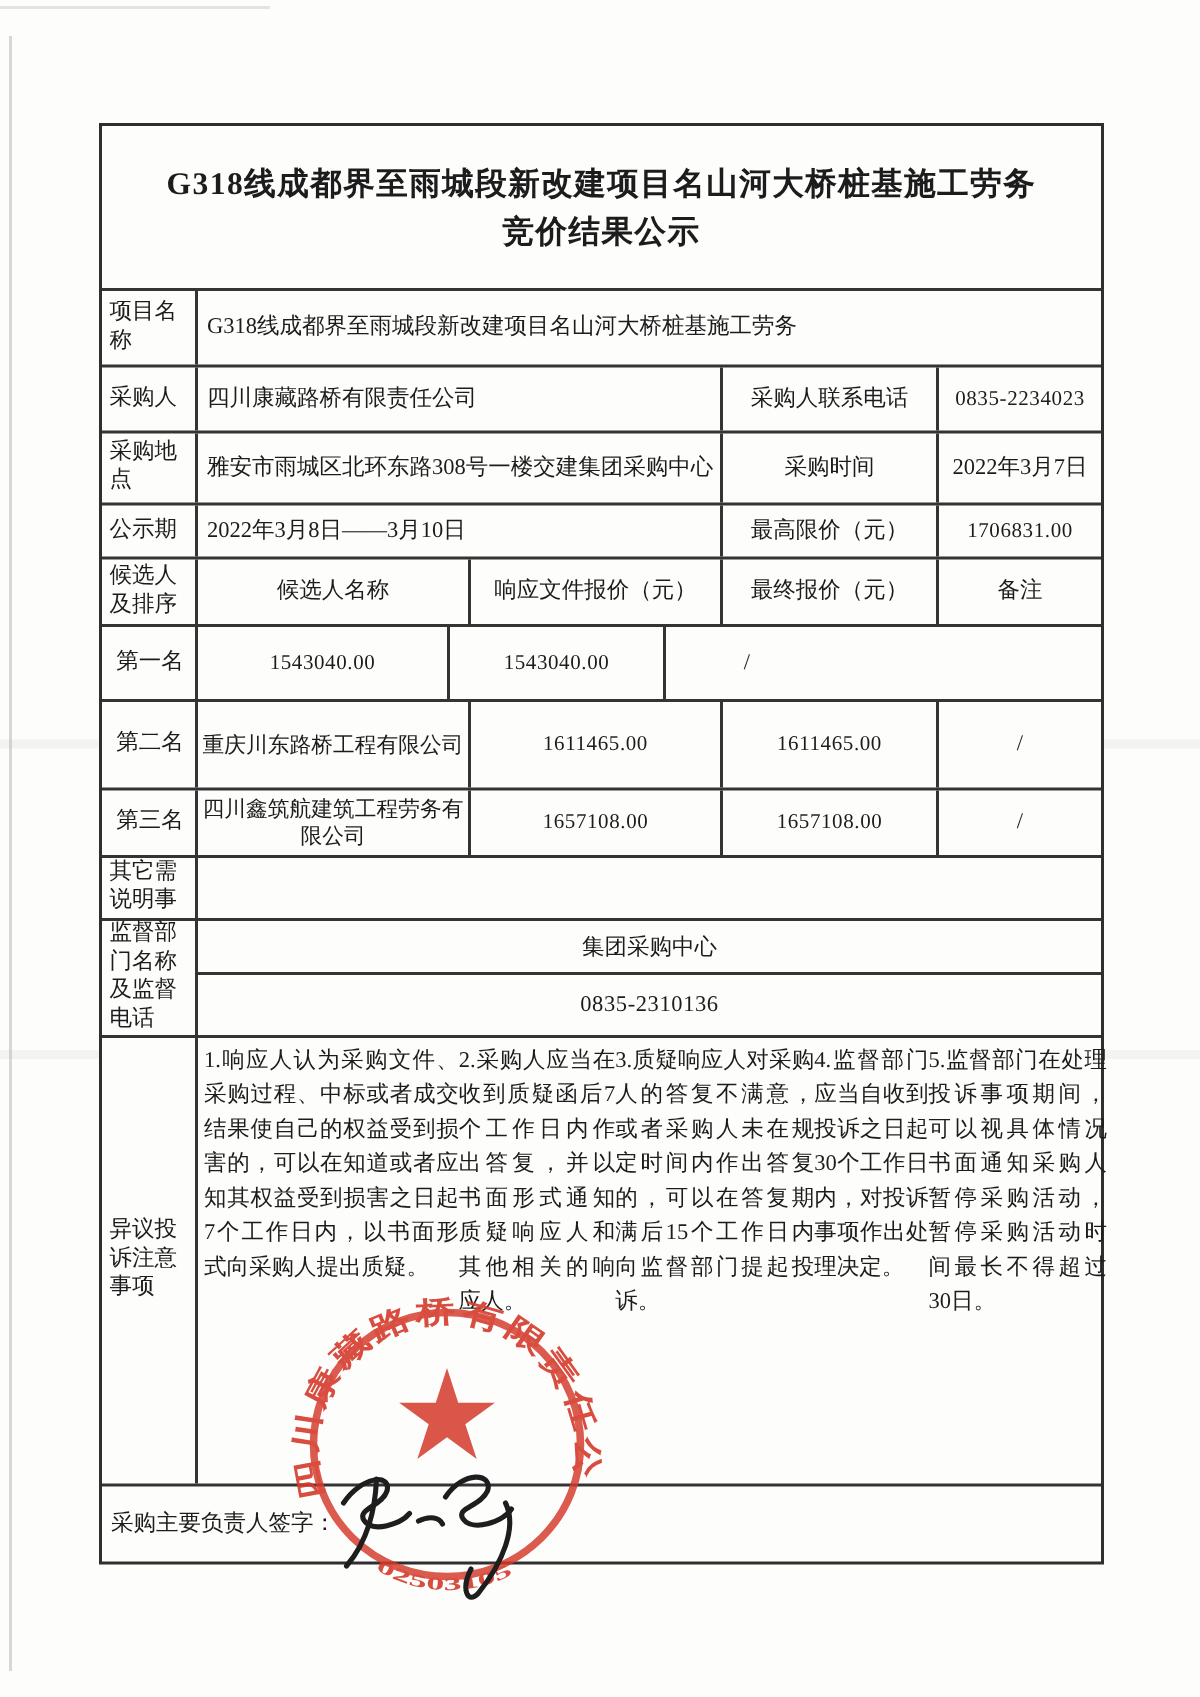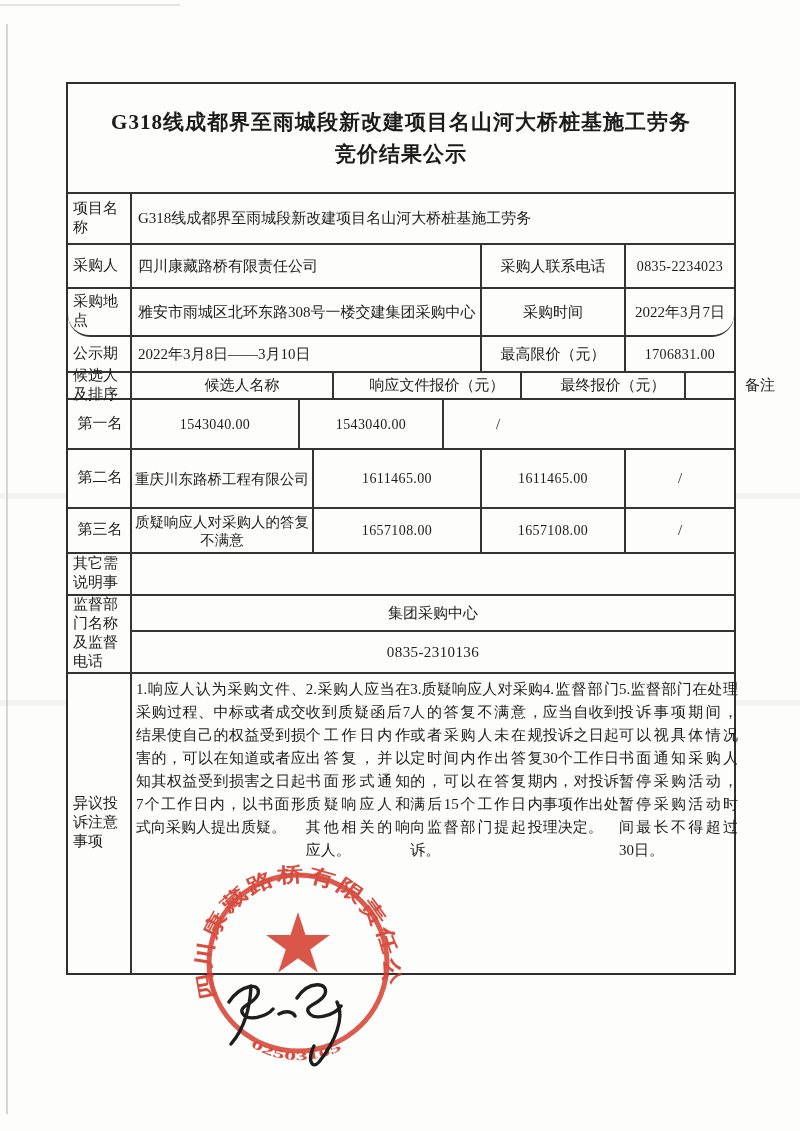--- a/index.html
+++ b/index.html
@@ -32,22 +32,22 @@
   .wide{flex:0 0 350px;}       
   .span-all{flex:0 0 602px;}   
   .full{flex:0 0 666px;}
   .ctr{justify-content:center;text-align:center;}
   .lft{justify-content:flex-start;padding-left:6px;padding-right:4px;}
   .num{font-size:14px;letter-spacing:.4px;}
 
   .r-title{height:110px;}
   .r-title .t-cell{flex-direction:column;justify-content:center;}
   .title-line{font-size:21px;font-weight:bold;letter-spacing:1px;line-height:32px;text-align:center;}
-  .r1{height:51px;} .r2{height:44px;} .r3{height:48px;border-radius:22px;} .r4{height:36px;}
-  .r5{height:27px;font-size:15px;gap:20px;}
+  .r1{height:51px;} .r2{height:44px;} .r3{height:48px;} .r4{height:36px;}
+  .r5{height:45px;font-size:15px;}
   .r6{height:50px;} .r7{height:59px;} .r8{height:45px;}
   .r9{height:42px;} .r10{height:78px;} .r11{height:299px;} .r12{height:50px;}
 
   .sup-stack{flex:0 0 602px;display:flex;flex-direction:column;}
   .sup-sub{box-sizing:border-box;display:flex;align-items:center;justify-content:center;font-size:15px;}
   .sup-sub.first{height:36px;border-bottom:2px solid #343434;}
   .sup-sub.second{height:40px;}
 
   .obj-text{
     flex:0 0 602px;display:flex;flex-direction:row;justify-content:center;
@@ -120,21 +120,21 @@
   </div>
   <div class="t-row r7">
     <div class="t-cell lab ctr">第二名</div>
     <div class="t-cell c2 ctr cand-name">重庆川东路桥工程有限公司</div>
     <div class="t-cell c3 ctr num">1611465.00</div>
     <div class="t-cell c4 ctr num">1611465.00</div>
     <div class="t-cell c5 last ctr">/</div>
   </div>
   <div class="t-row r8">
     <div class="t-cell lab ctr">第三名</div>
-    <div class="t-cell c2 ctr cand-name">质疑响应人对采购人的答复不满意</div>
+    <div class="t-cell c2 ctr cand-name">四川鑫筑航建筑工程劳务有限公司</div>
     <div class="t-cell c3 ctr num">1657108.00</div>
     <div class="t-cell c4 ctr num">1657108.00</div>
     <div class="t-cell c5 last ctr">/</div>
   </div>
 
   <div class="t-row r9">
     <div class="t-cell lab">其它需说明事</div>
     <div class="t-cell span-all last lft"></div>
   </div>
 
@@ -150,20 +150,23 @@
     <div class="t-cell lab">异议投诉注意事项</div>
     <div class="obj-text last">
       <p>1.响应人认为采购文件、采购过程、中标或者成交结果使自己的权益受到损害的，可以在知道或者应知其权益受到损害之日起7个工作日内，以书面形式向采购人提出质疑。</p>
       <p>2.采购人应当在收到质疑函后7个工作日内作出答复，并以书面形式通知质疑响应人和其他相关的响应人。</p>
       <p>3.质疑响应人对采购人的答复不满意，或者采购人未在规定时间内作出答复的，可以在答复期满后15个工作日内向监督部门提起投诉。</p>
       <p>4.监督部门应当自收到投诉之日起30个工作日内，对投诉事项作出处理决定。</p>
       <p>5.监督部门在处理投诉事项期间，可以视具体情况书面通知采购人暂停采购活动，暂停采购活动时间最长不得超过30日。</p>
     </div>
   </div>
 
+  <div class="t-row r12">
+    <div class="t-cell full last lft">采购主要负责人签字：</div>
+  </div>
 
 </div>
 
 <svg class="seal-svg" width="234" height="244" viewBox="0 0 234 244">
   <defs>
     <path id="sealArcTop" d="M 36 154 A 87 87 0 1 1 198 154" fill="none"></path>
     <path id="sealArcBottom" d="M 66 198 A 92 92 0 0 0 170 198" fill="none"></path>
   </defs>
   <ellipse cx="117" cy="117" rx="89" ry="88" fill="none" stroke="#d43a2b" stroke-width="5" opacity=".92"></ellipse>
   <polygon fill="#d43a2b" opacity=".95" points="117,66 124.5,89.1 148.9,89.1 129.2,103.5 136.8,126.6 117,112.2 97.2,126.6 104.8,103.5 85.1,89.1 109.5,89.1"></polygon>

